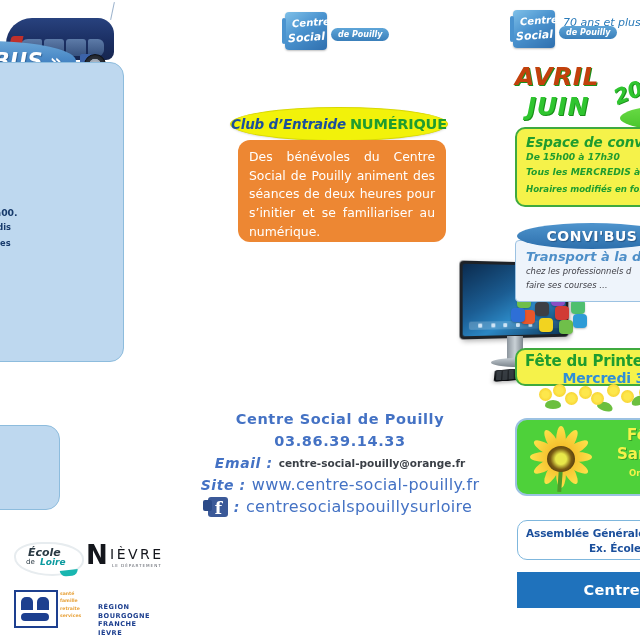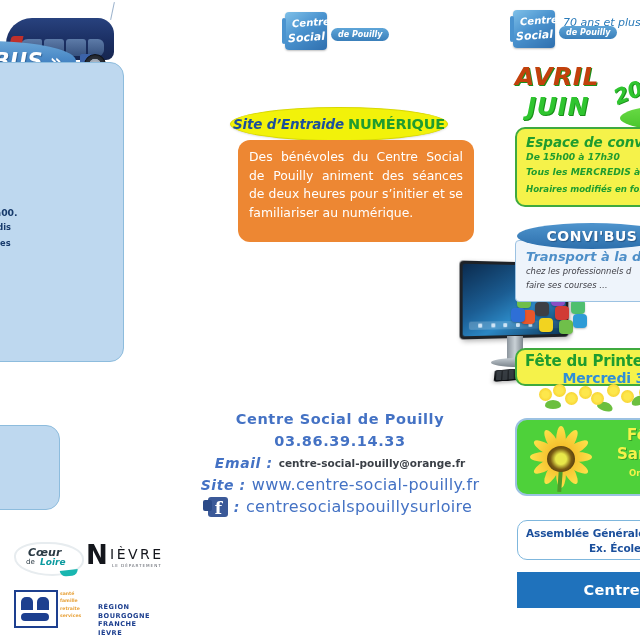--- a/index.html
+++ b/index.html
@@ -133,21 +133,21 @@
   .club-oval{
     position:absolute;left:50px;top:107px;width:216px;height:32px;
     background:#f2f20a;border:1px solid #d8d800;border-radius:50%;
     display:flex;align-items:center;justify-content:center;
     box-shadow:0 1px 2px rgba(0,0,0,.12);
   }
   .club-oval .t1{color:#1b4f9c;font-size:13.5px;font-weight:bold;font-style:italic;letter-spacing:-.2px;}
   .club-oval .t2{color:#1f9c2f;font-size:14.5px;font-weight:bold;letter-spacing:-.2px;margin-left:4px;}
 
   .orange-box{
-    position:absolute;left:58px;top:140px;width:236px;height:102px;
+    position:absolute;left:58px;top:140px;width:208px;height:102px;
     background:#ed8733;border-radius:12px;box-sizing:border-box;
     padding:8px 11px;color:#ffffff;font-size:12.4px;line-height:18.7px;
     text-align:justify;
   }
 
   .computer{position:absolute;left:255px;top:258px;width:190px;height:145px;}
   .mon-frame{
     position:absolute;left:25px;top:4px;width:112px;height:76px;
     background:#1e2227;border-radius:4px;padding:3px;box-sizing:border-box;
     transform:perspective(360px) rotateY(14deg);
@@ -328,21 +328,21 @@
         <div style="height:8px"></div>
         <div>ar personne</div>
         <div>par famille</div>
       </div>
     </div>
   </div>
 
   <div class="logos">
     <div class="logo-coeur">
       <div class="coeur-swoosh"></div>
-      <div class="coeur-t1">Cœur</div>
+      <div class="coeur-t1">École</div>
       <div class="coeur-t2">de</div>
       <div class="coeur-t3">Loire</div>
       <div class="coeur-tail"></div>
     </div>
     <div class="logo-nievre">
       <div class="niev-n">N</div>
       <div class="niev-rest">IÈVRE</div>
       <div class="niev-sub">LE DÉPARTEMENT</div>
     </div>
     <div class="logo-msa">
@@ -370,21 +370,21 @@
 
     <div class="logo-cs">
       <div class="cs-sq">
         <div class="cs-w1">Centre</div>
         <div class="cs-w2">Social</div>
       </div>
       <div class="cs-pill">de Pouilly</div>
     </div>
 
     <div class="club-oval">
-      <span class="t1">Site d’Entraide</span>
+      <span class="t1">Club d’Entraide</span>
       <span class="t2">NUMÉRIQUE</span>
     </div>
 
     <div class="orange-box">Des bénévoles du Centre Social de Pouilly animent des séances de deux heures pour s’initier et se familiariser au numérique.</div>
 
     <div class="computer">
       <div class="mon-frame">
         <div class="mon-screen">
           <div class="mon-dock"></div>
           <div class="mon-dot" style="left:14%"></div>

